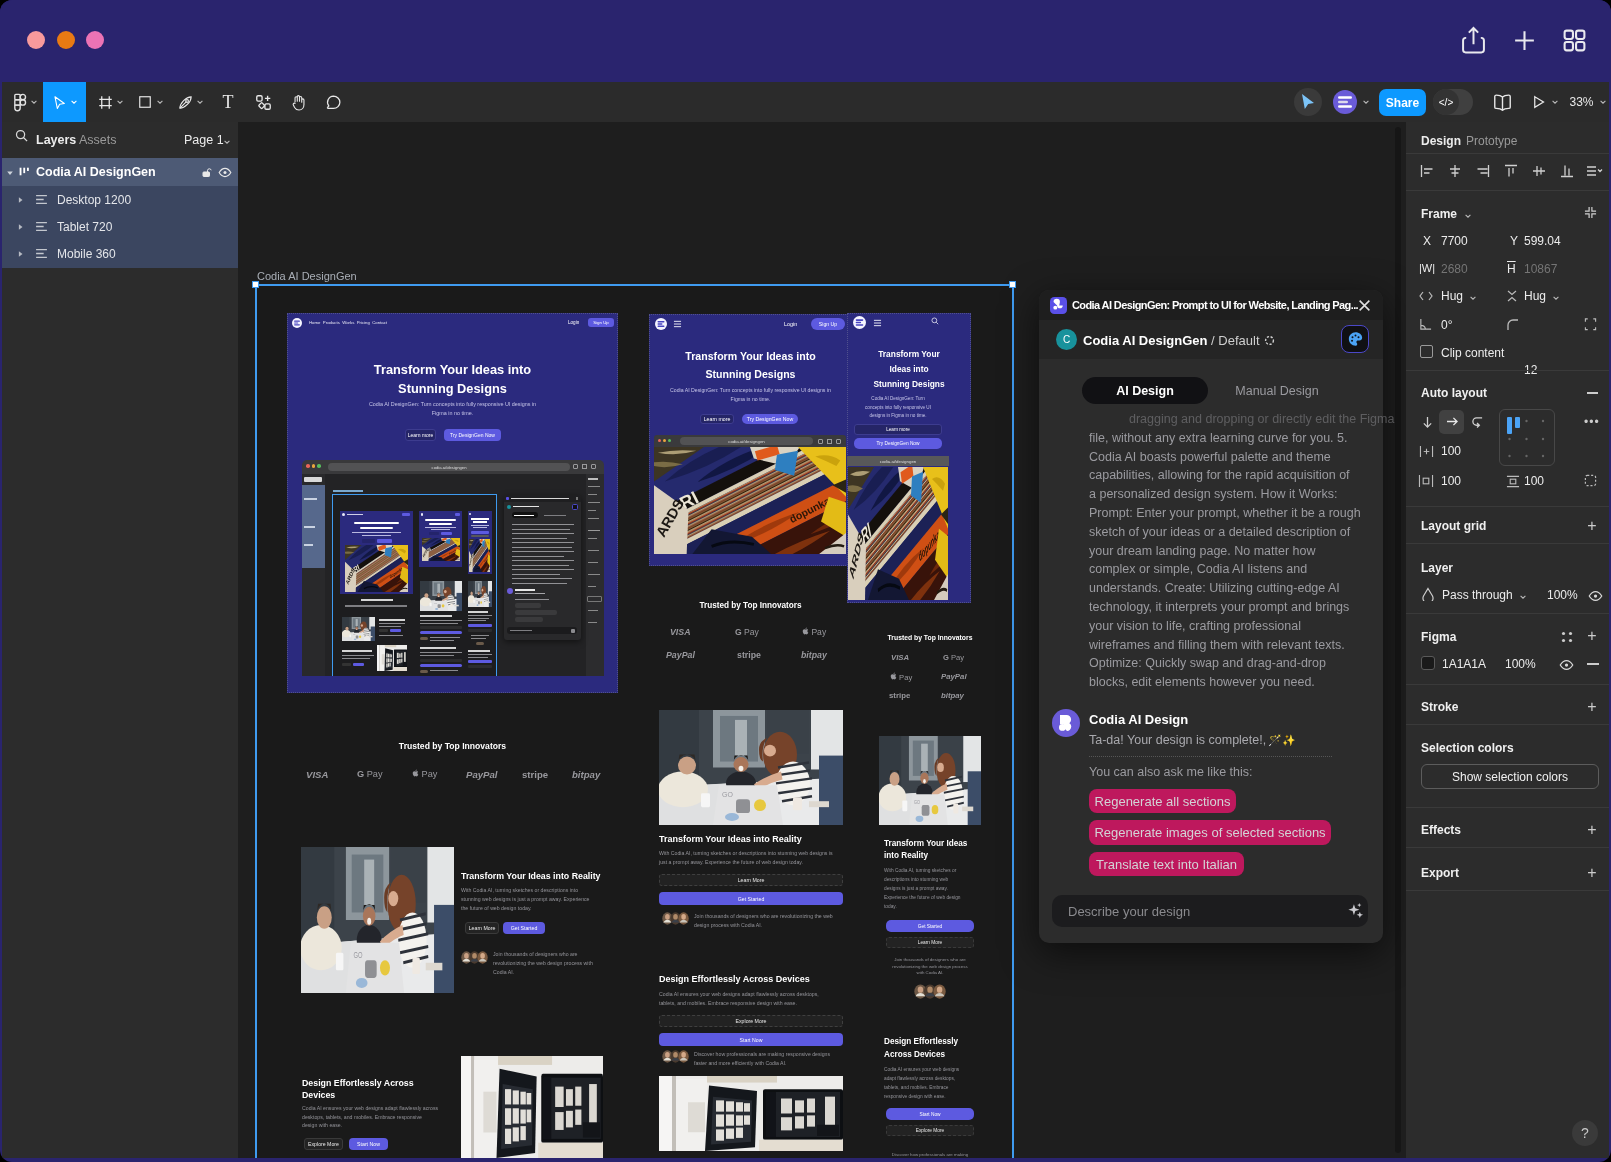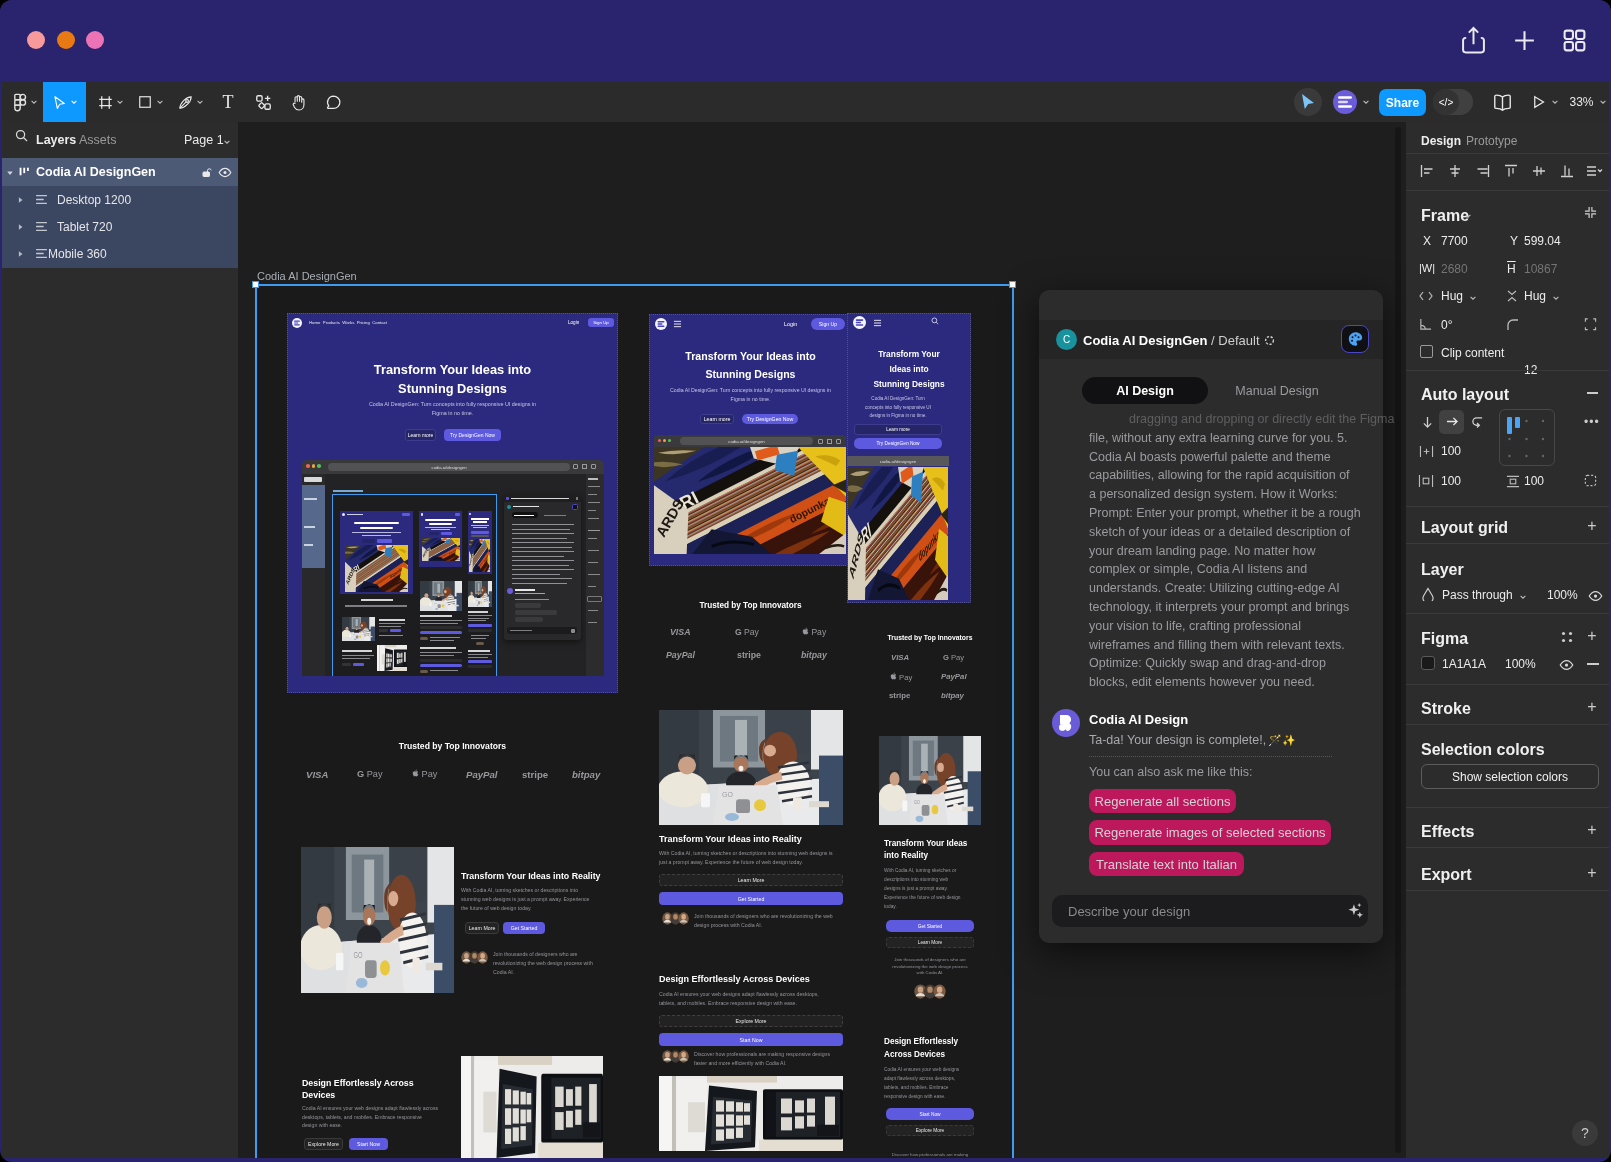--- a/index.html
+++ b/index.html
@@ -39,21 +39,21 @@
 
 .dialog { position:absolute; left:1039px; top:290px; width:344px; height:653px; background:#2c2c2c; border-radius:10px; box-shadow:0 10px 36px rgba(0,0,0,.6); }
 .dlg-head { position:absolute; left:0; top:0; width:100%; height:30px; background:#1e1e1e; border-radius:10px 10px 0 0; }
 .dlg-row2 { position:absolute; left:0; top:30px; width:100%; height:39px; background:#252525; }
 .dlg-tab { position:absolute; top:87px; height:27px; border-radius:14px; display:flex; align-items:center; justify-content:center; }
 .dtext { position:absolute; left:50px; color:#9b9ba0; font-size:12.5px; white-space:nowrap; }
 .pill { position:absolute; left:50px; background:#be185d; border-radius:8px; color:#d3d3d6; font-size:13px; display:flex; align-items:center; justify-content:center; }
 
 .rpanel { position:absolute; left:1406px; top:122px; width:203px; height:1036px; background:#2c2c2c; font-size:12px; color:#e6e6e6; }
 .rdiv { position:absolute; left:0; width:100%; height:1px; background:#3a3a3a; }
-.rbold { font-weight:bold; color:#f0f0f0; position:absolute; left:15px; font-size:16px; }
+.rbold { font-weight:bold; color:#f0f0f0; position:absolute; left:15px; font-size:12px; }
 .rplus { position:absolute; right:11px; color:#ccc; font-size:16px; font-weight:400; width:12px; text-align:center; }
 .gray { color:#9a9a9a; }
 .rtxt { position:absolute; font-size:12px; color:#ececec; }
 </style>
 </head>
 <body>
 <svg width="0" height="0" style="position:absolute;">
   <defs>
     <pattern id="vinyl" width="10" height="9" patternUnits="userSpaceOnUse">
       <rect width="10" height="9" fill="#9a7046"></rect>
@@ -366,21 +366,21 @@
           </svg>
         <span style="margin-left:9px;">Tablet 720</span>
       </div>
       <div class="lrow" style="top:54px;">
         <svg style="margin-left:15px;" width="7" height="8" viewBox="0 0 8 10" fill="#b6bac2">
             <path d="M2 1.5 L6.5 5 L2 8.5 Z"></path>
           </svg>
         <svg style="margin-left:11px;" width="13" height="11" viewBox="0 0 24 20" fill="none" stroke="#c3c7ce" stroke-width="2.4">
             <path d="M2 3 h20 M2 10 h14 M2 17 h20"></path>
           </svg>
-        <span style="margin-left:0;">Mobile 360</span>
+        <span style="margin-left:9px;">Mobile 360</span>
       </div>
     </div>
   </div>
 
   <div class="canvas">
     <div class="framelabel">Codia AI DesignGen</div>
     <div class="bigframe"></div>
     <div class="selline" style="left:17px; top:162px; width:759px; height:2px;"></div>
     <div class="selline" style="left:17px; top:162px; width:2px; height:874px;"></div>
     <div class="selline" style="left:774px; top:162px; width:2px; height:874px;"></div>
@@ -719,20 +719,31 @@
         <use href="#avs3"></use>
       </svg>
     <div class="wt" style="position:absolute; left:646px; top:914px; font-size:8.2px; text-align:left; line-height:12.5px;">Design Effortlessly<br>Across Devices</div>
     <div class="bodytxt" style="left:646px; top:943px; font-size:4.8px; line-height:9px;">Codia AI ensures your web designs<br>adapt flawlessly across desktops,<br>tablets, and mobiles. Embrace<br>responsive design with ease.</div>
     <div class="ind ctr" style="position:absolute; left:648px; top:986px; width:88px; height:12px; border-radius:5px; font-size:4.8px;">Start Now</div>
     <div class="ctr" style="position:absolute; left:648px; top:1003px; width:88px; height:11px; background:#232323; border:.5px dashed #3a3a3a; border-radius:3px; color:#e8e8e8; font-size:4.8px;">Explore More</div>
     <div class="bodytxt" style="left:641px; top:1030px; width:102px; font-size:4.4px; text-align:center;">Discover how professionals are making</div>
   </div>
 
   <div class="dialog">
+    <div class="dlg-head">
+      <svg style="position:absolute; left:11px; top:7px;" width="17" height="17" viewBox="0 0 24 24">
+          <rect width="24" height="24" rx="6" fill="#5a50e8"></rect>
+          <path d="M5 7 a4.5 4.5 0 0 1 9 0 l-1 5 h5 a4 4 0 0 1 -8 0 z" fill="#fff"></path>
+          <circle cx="7.5" cy="15" r="2.8" fill="#fff"></circle>
+        </svg>
+      <div style="position:absolute; left:33px; top:9px; width:286px; overflow:hidden; color:#fff; font-weight:bold; font-size:11px; letter-spacing:-0.6px; white-space:nowrap;">Codia AI DesignGen: Prompt to UI for Website, Landing Pag...</div>
+      <svg style="position:absolute; left:319px; top:9px;" width="13" height="13" viewBox="0 0 12 12" stroke="#e0e0e0" stroke-width="1.4">
+          <path d="M1.5 1.5 L10.5 10.5 M10.5 1.5 L1.5 10.5"></path>
+        </svg>
+    </div>
     <div class="dlg-row2">
       <div style="position:absolute; left:17px; top:9px; width:21px; height:21px; border-radius:50%; background:#18929c; color:#fff; font-size:10px; display:flex; align-items:center; justify-content:center;">C</div>
       <div style="position:absolute; left:44px; top:13px; font-size:13px; color:#fff; white-space:nowrap;"><b>Codia AI DesignGen</b> <span style="color:#cfcfcf;">/ Default</span></div>
       <svg style="position:absolute; left:224px; top:14px;" width="13" height="13" viewBox="0 0 14 14" fill="none" stroke="#cfcfcf" stroke-width="1.5">
           <circle cx="7" cy="7" r="4.2" stroke-dasharray="2.4 1.7"></circle>
         </svg>
       <div style="position:absolute; left:302px; top:5px; width:28px; height:28px; background:#101014; border:1.5px solid #4b48c8; border-radius:8px;"></div>
       <svg style="position:absolute; left:308px; top:11px;" width="17" height="16" viewBox="0 0 24 24" fill="#4ba3f5">
           <path d="M12 2 C6.5 2 2 6.5 2 12 s4.5 10 10 10 c1.6 0 2.6 -1 2.6 -2.3 c0 -.6 -.3 -1.1 -.7 -1.6 c-.4 -.4 -.6 -.9 -.6 -1.5 c0 -1.3 1 -2.3 2.3 -2.3 H18 c2.2 0 4 -1.8 4 -4 C22 5.5 17.5 2 12 2 Z"></path>
           <circle cx="7.5" cy="9.5" r="1.5" fill="#101014"></circle>

